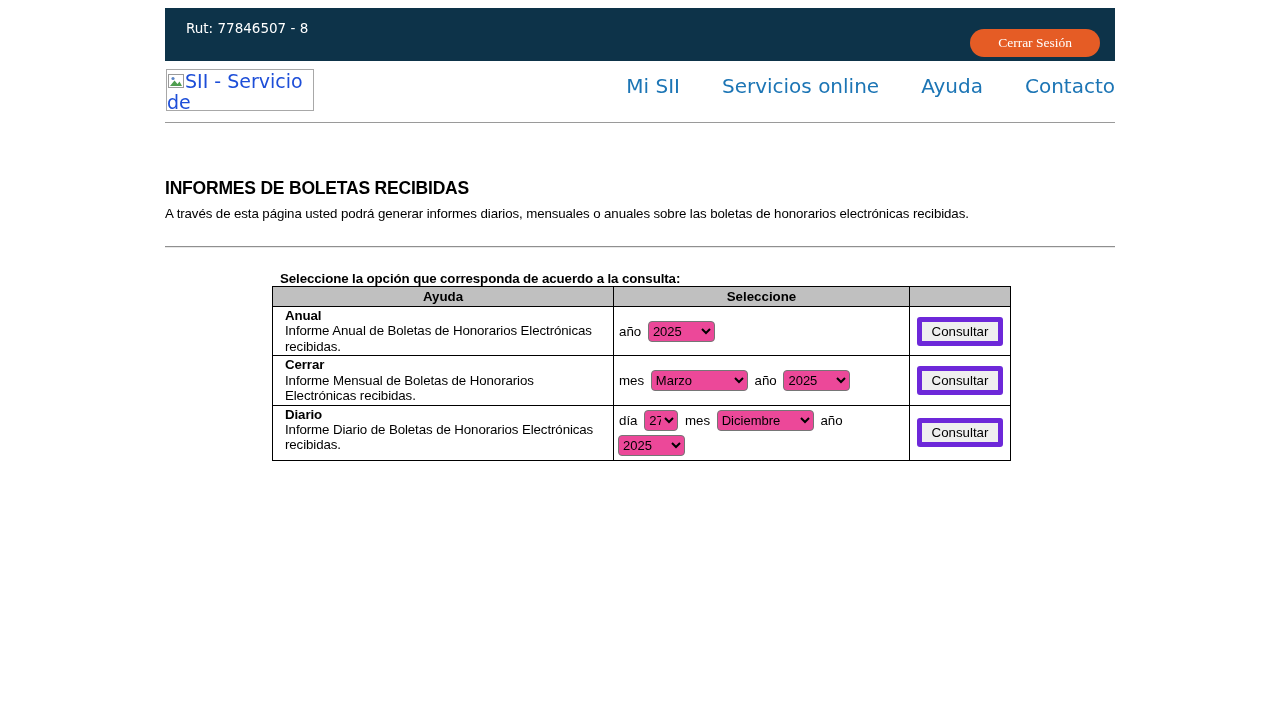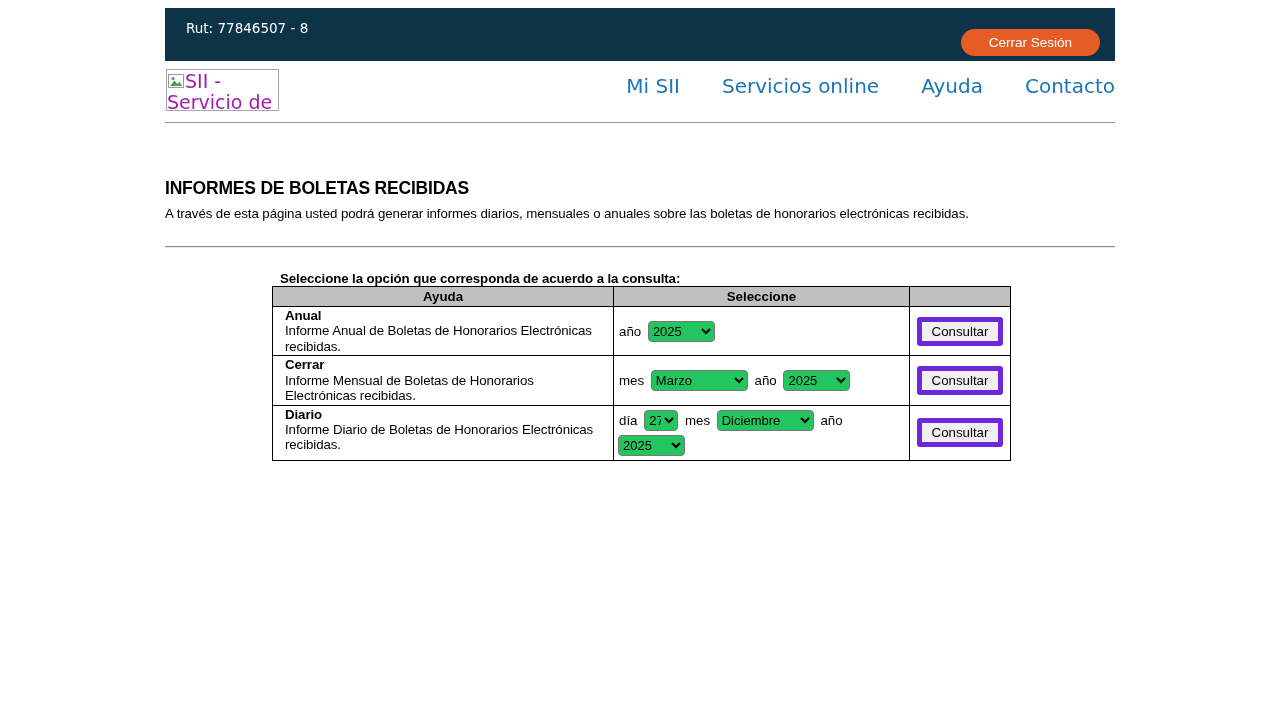--- a/index.html
+++ b/index.html
@@ -14,35 +14,35 @@
     background: var(--navy, #0d3349);
     color: #fff;
     font-family: "DejaVu Sans", sans-serif;
   }
   .rut { position: absolute; left: 21px; top: 12px; font-size: 13.5px; }
   .logout {
     position: absolute; right: 15px; top: 21px;
     background: var(--orange, #e55c25);
     color: #fff; border: none; border-radius: 14px;
     font-size: 13.5px; padding: 6px 28px;
-    font-family: Liberation Sans, sans-serif;
+    font-family: Liberation Serif, serif;
     cursor: pointer;
   }
 
   
   .header-row {
     position: relative; height: 62px;
     border-bottom: 1px solid #9a9a9a;
   }
   .logo-box {
     position: absolute; left: 1px; top: 8px;
-    width: 113px; height: 42px;
+    width: 148px; height: 42px;
     border: 1px solid #a8a8a8;
     overflow: hidden;
-    color: #a21caf;
+    color: #1d4ed8;
     font-family: "DejaVu Sans", sans-serif;
     font-size: 19px; line-height: 1.08;
     cursor: pointer;
     display: block;
   }
   .broken-icon { display: inline-block; width: 16px; height: 14px; vertical-align: baseline; margin: 1px 1px 0 1px; }
   .main-nav {
     position: absolute; right: 0; top: 0; height: 50px;
     display: flex; align-items: center; gap: 42px;
   }
@@ -94,21 +94,21 @@
   col.c-btn  { width: 101px; }
   td.desc-cell { padding: 1px 12px; vertical-align: top; line-height: 1.16; letter-spacing: -0.1px; height: 46px; }
   .row-type { display: block; font-weight: bold; }
   td.sel-cell { padding: 2px 3px; vertical-align: middle; }
   td.sel-cell label { margin: 0 2px; }
   td.btn-cell { text-align: center; vertical-align: middle; padding: 2px; }
   select {
     font-size: 13px;
     font-family: "Liberation Sans", sans-serif;
     margin: 2px 1px;
-    background: #22c55e;
+    background: #ec4899;
     border: 1px solid #767676;
     border-radius: 4px;
     height: 21px;
   }
   .w-year { width: 67px; }
   .w-month { width: 97px; }
   .w-day { width: 34px; }
   .btn-consultar {
     font-size: 13.3px;
     font-family: "Liberation Sans", sans-serif;

